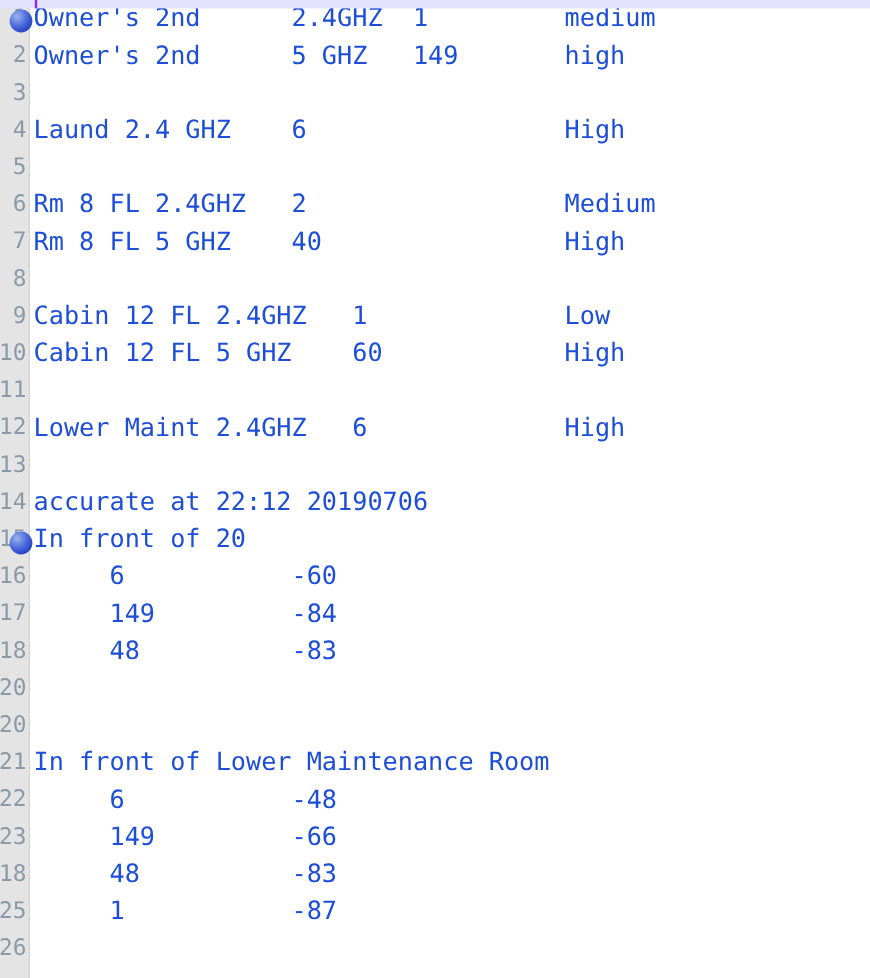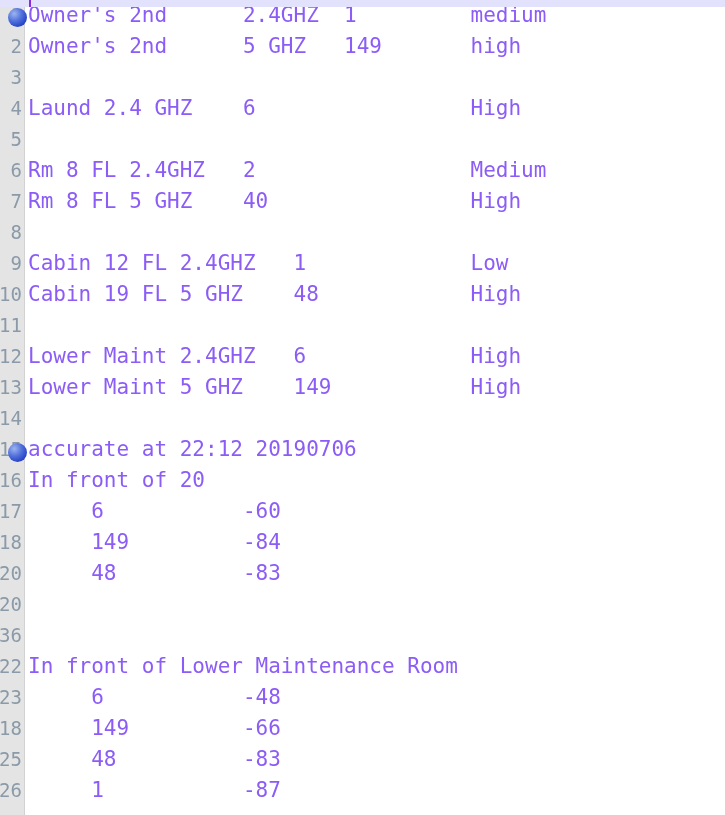--- a/index.html
+++ b/index.html
@@ -85,21 +85,21 @@
     left: 28px;
     top: 0;
     width: 697px;
     height: 815px;
     z-index: 2;
   }
   .code-line {
     height: 31px;
     line-height: 31px;
     font-size: 21px;
-    color: #8b5cf6;
+    color: #1d4ed8;
     white-space: pre;
     letter-spacing: 0px;
     overflow: hidden;
   }
   .code-line.blank {
     color: transparent;
   }
 </style>
 </head>
 <body>
@@ -120,42 +120,41 @@
       <div class="gutter-line">11</div>
       <div class="gutter-line">12</div>
       <div class="gutter-line">13</div>
       <div class="gutter-line">14</div>
       <div class="gutter-line">15</div>
       <div class="gutter-line">16</div>
       <div class="gutter-line">17</div>
       <div class="gutter-line">18</div>
       <div class="gutter-line">20</div>
       <div class="gutter-line">20</div>
-      <div class="gutter-line">36</div>
+      <div class="gutter-line">21</div>
       <div class="gutter-line">22</div>
       <div class="gutter-line">23</div>
       <div class="gutter-line">18</div>
       <div class="gutter-line">25</div>
       <div class="gutter-line">26</div>
     </div>
 
   <div id="text-layer">
       <div class="code-line">Owner's 2nd      2.4GHZ  1         medium</div>
       <div class="code-line">Owner's 2nd      5 GHZ   149       high</div>
       <div class="code-line blank"></div>
       <div class="code-line">Laund 2.4 GHZ    6                 High</div>
       <div class="code-line blank"></div>
       <div class="code-line">Rm 8 FL 2.4GHZ   2                 Medium</div>
       <div class="code-line">Rm 8 FL 5 GHZ    40                High</div>
       <div class="code-line blank"></div>
       <div class="code-line">Cabin 12 FL 2.4GHZ   1             Low</div>
-      <div class="code-line">Cabin 19 FL 5 GHZ    48            High</div>
+      <div class="code-line">Cabin 12 FL 5 GHZ    60            High</div>
       <div class="code-line blank"></div>
       <div class="code-line">Lower Maint 2.4GHZ   6             High</div>
-      <div class="code-line">Lower Maint 5 GHZ    149           High</div>
       <div class="code-line blank"></div>
       <div class="code-line">accurate at 22:12 20190706</div>
       <div class="code-line">In front of 20</div>
       <div class="code-line">     6           -60</div>
       <div class="code-line">     149         -84</div>
       <div class="code-line">     48          -83</div>
       <div class="code-line blank"></div>
       <div class="code-line blank"></div>
       <div class="code-line">In front of Lower Maintenance Room</div>
       <div class="code-line">     6           -48</div>

